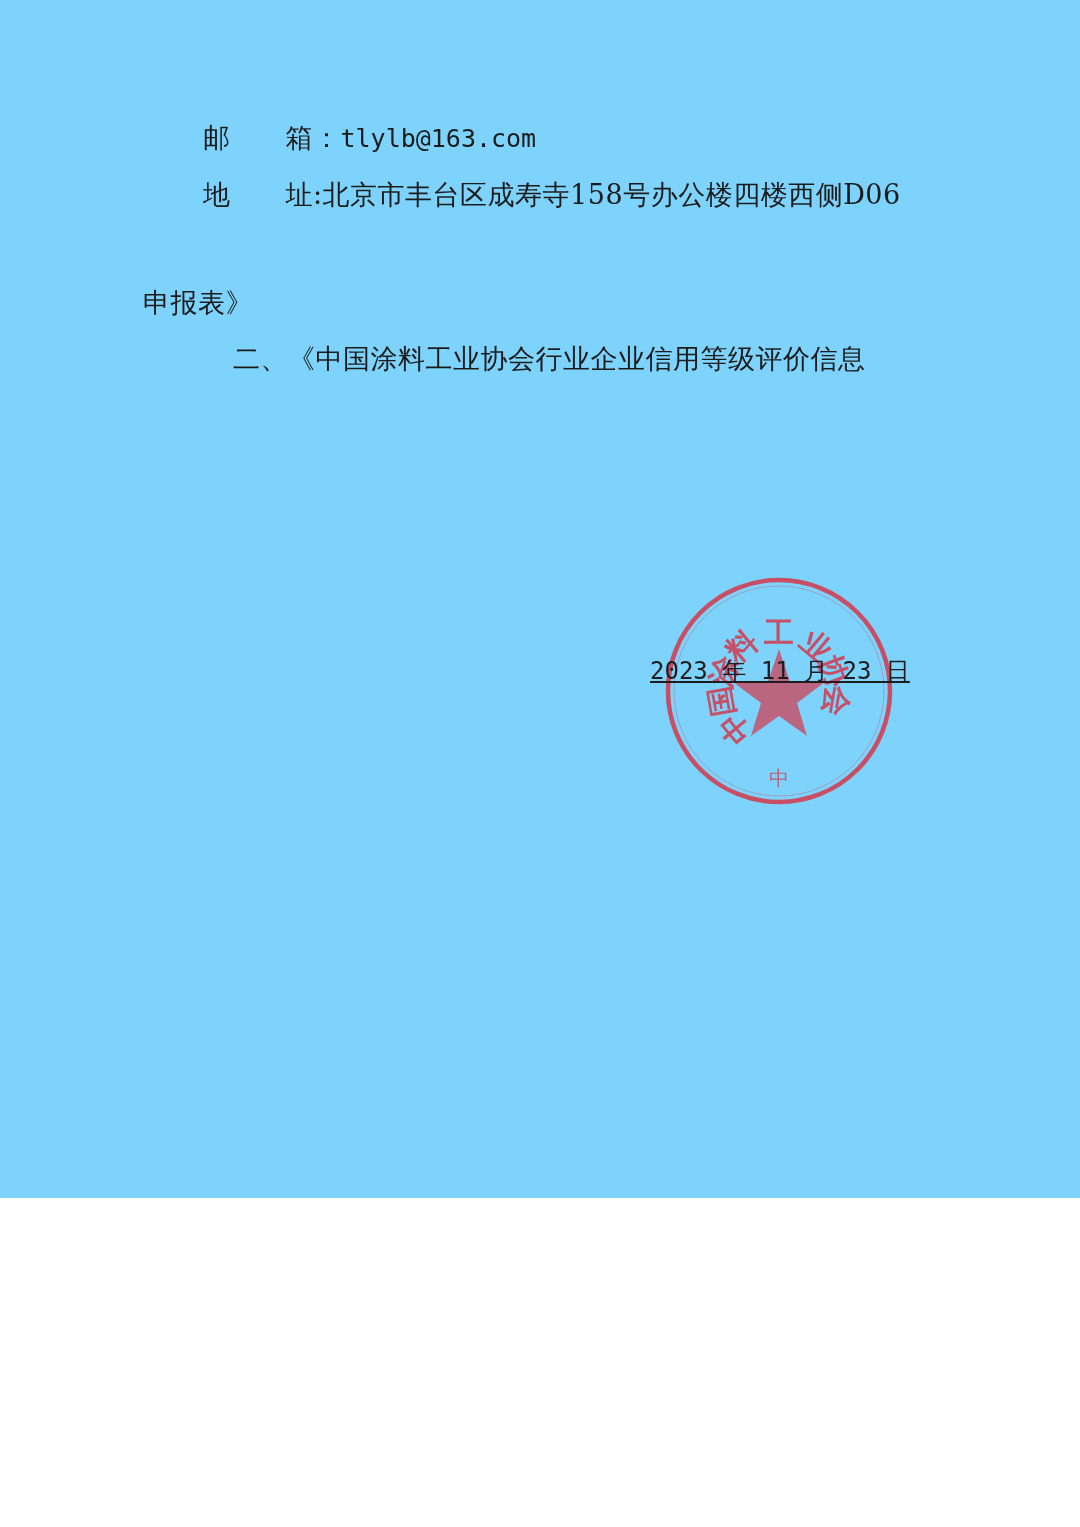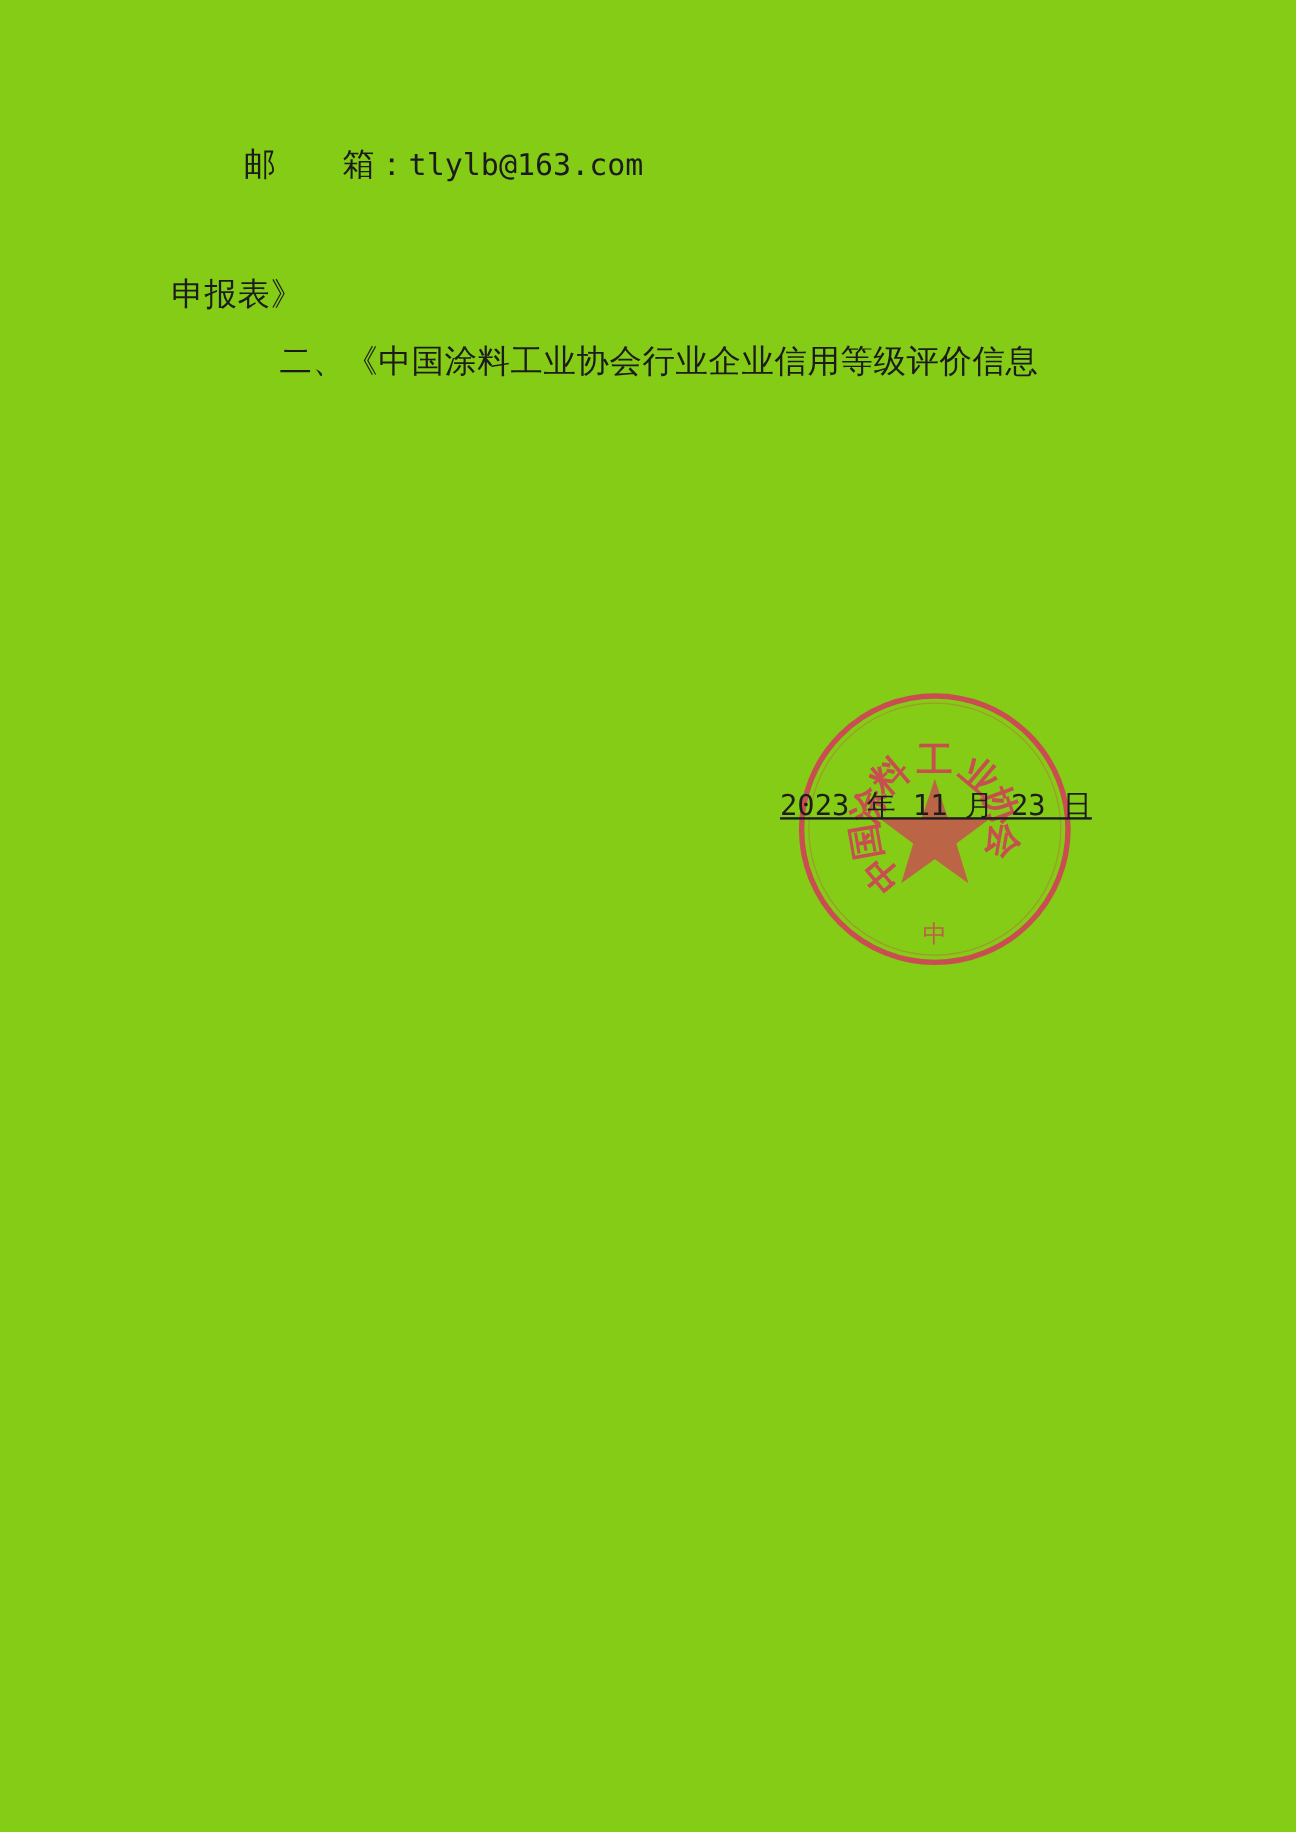--- a/index.html
+++ b/index.html
@@ -6,22 +6,22 @@
     margin: 0;
     padding: 0;
     background: #ffffff;
   }
   body {
     font-family: "DejaVu Serif", serif;
   }
   .page {
     position: relative;
     width: 1080px;
-    height: 1527px;
-    background: #84cc16;
+    height: 1198px;
+    background: #7dd3fc;
     overflow: hidden;
   }
   .doc-body {
     position: absolute;
     left: 143px;
     top: 110px;
     width: 800px;
   }
   .line {
     font-family: "DejaVu Serif", serif;
@@ -76,20 +76,21 @@
 </style>
 </head>
 <body>
 
 <div class="page">
 
   <div class="doc-body">
 
     <div class="line indent-1"><span>邮　　箱：</span><span class="mono">tlylb@163.com</span></div>
 
+    <div class="line indent-1"><span>地　　址:</span><span>北京市丰台区成寿寺158号办公楼四楼西侧D06</span></div>
 
 
     <div class="gap-block"></div>
 
 
     <div class="line"><span>申报表》</span></div>
 
     <div class="line indent-2"><span>二、《中国涂料工业协会行业企业信用等级评价信息</span></div>
 
   </div>

